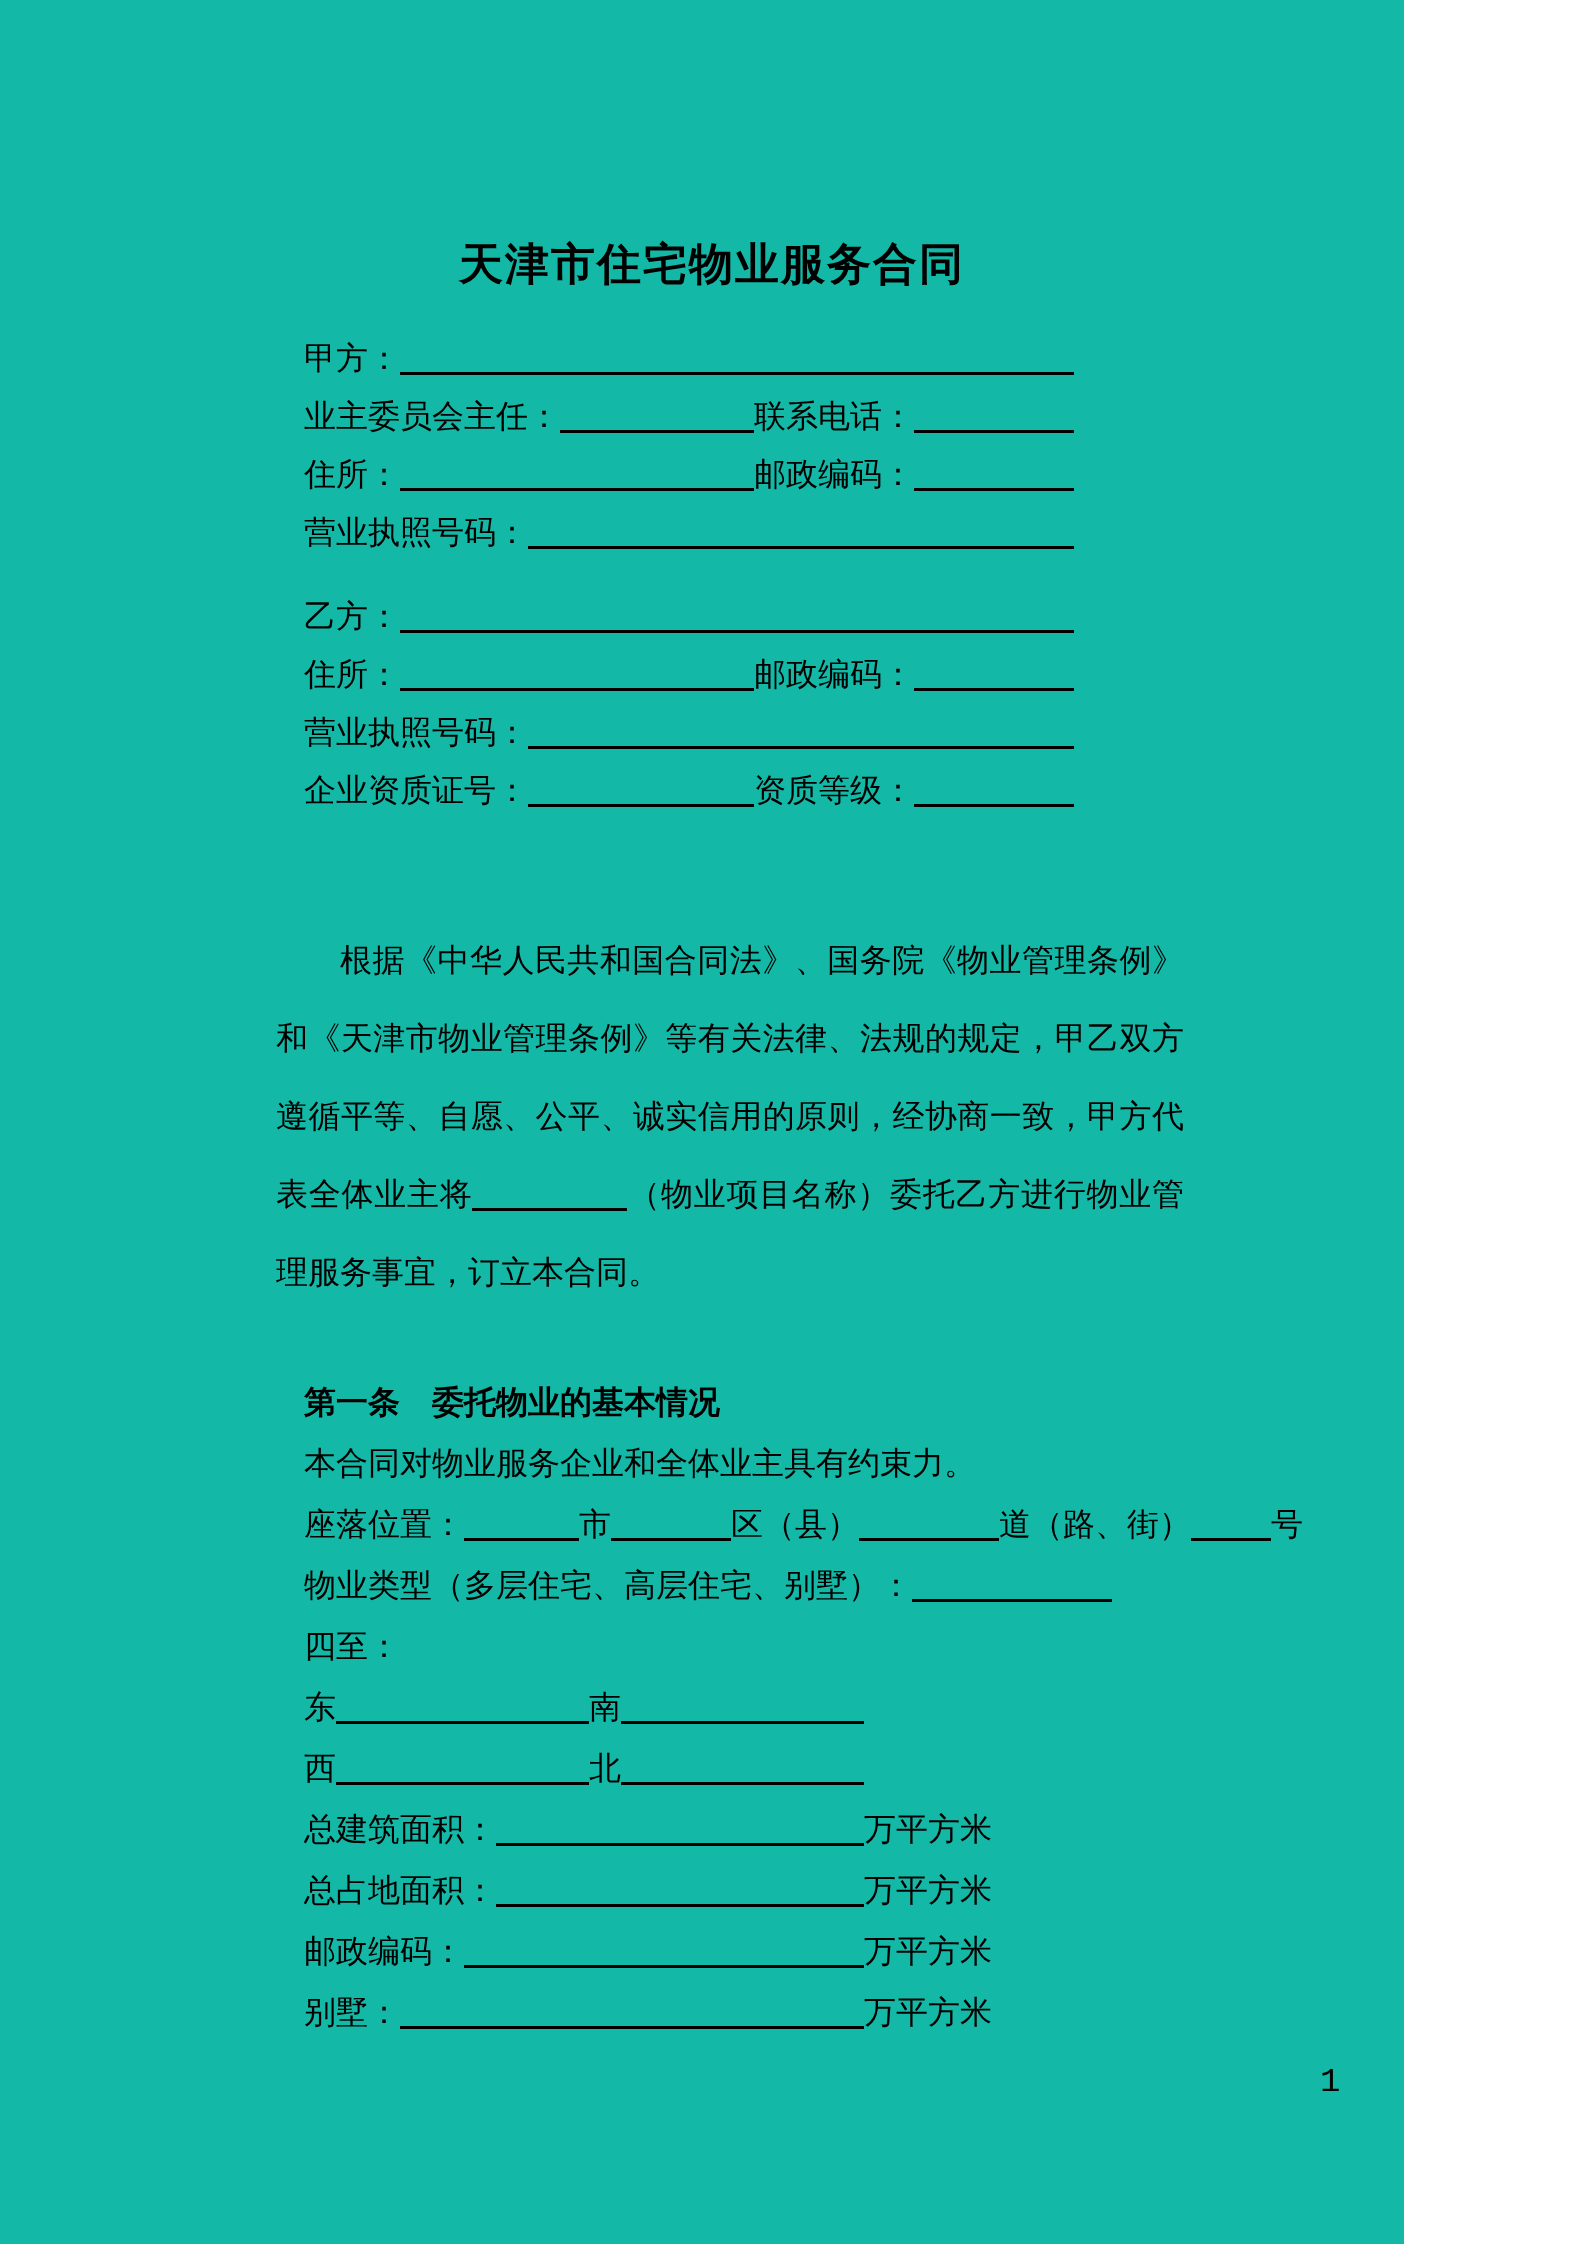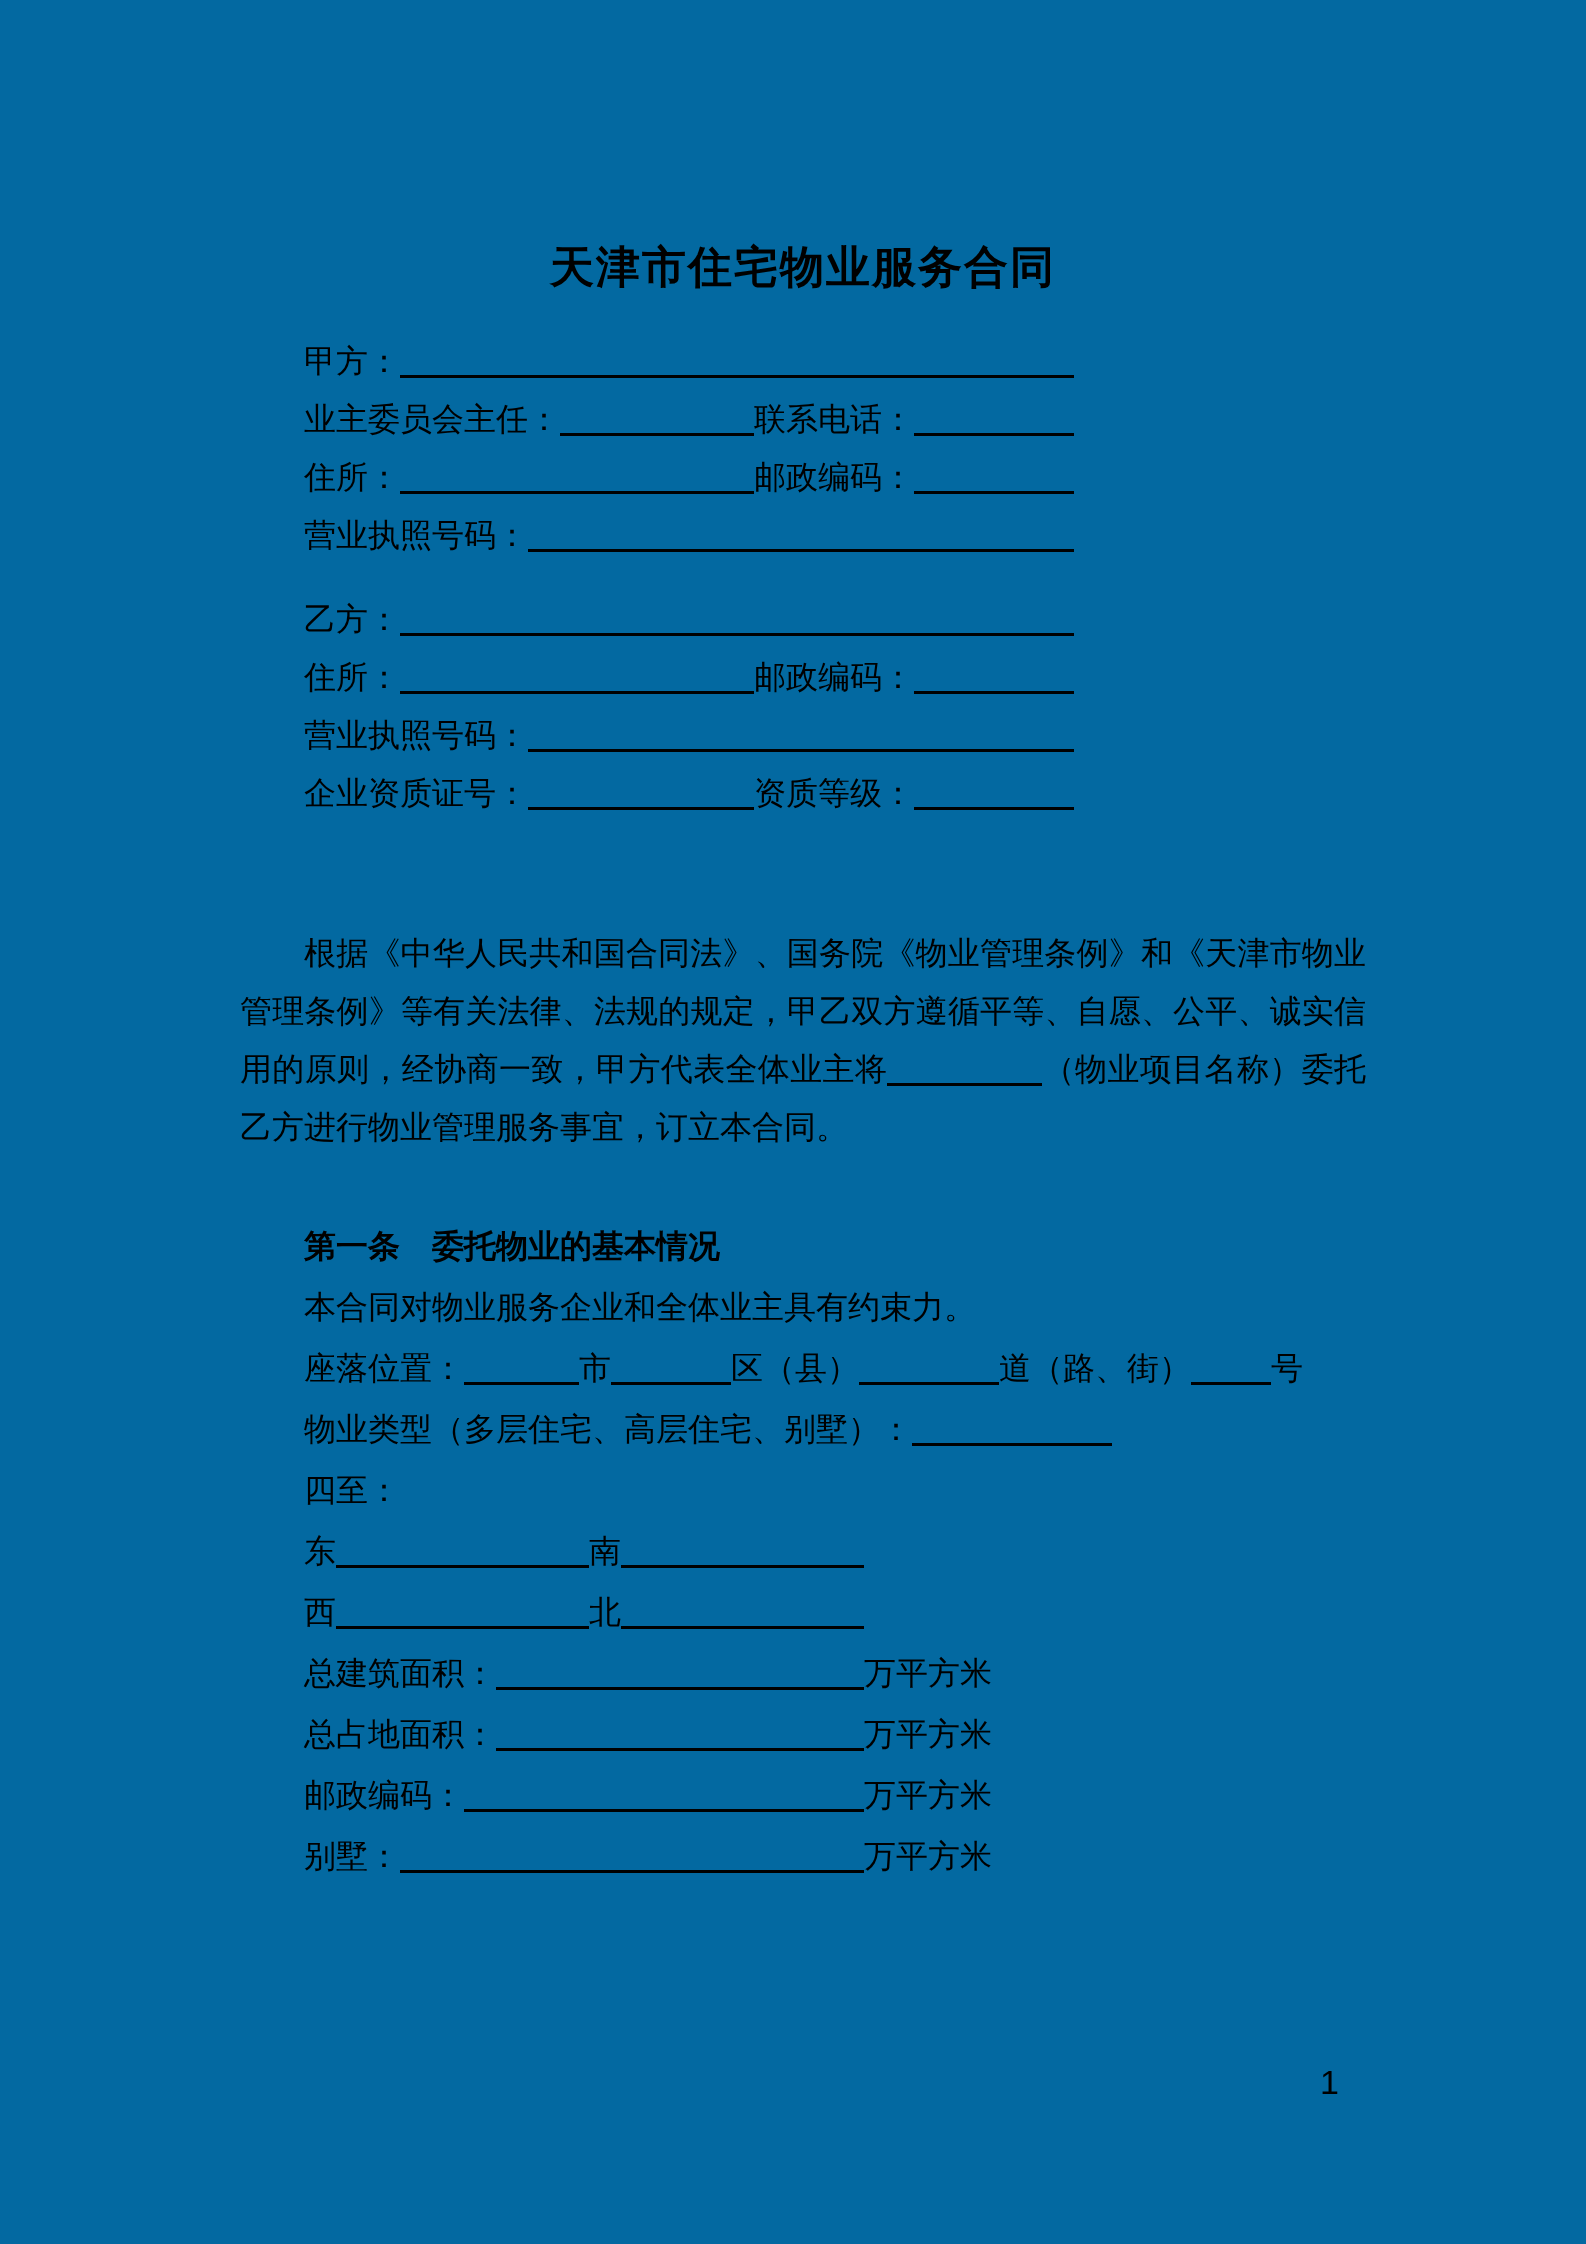--- a/index.html
+++ b/index.html
@@ -1,23 +1,23 @@
 <!DOCTYPE html>
 <html><head>
 <meta charset="utf-8">
 <style>
   * { margin:0; padding:0; box-sizing:border-box; }
   html, body { background:#ffffff; }
   .page {
     position:relative;
-    width:1586px;
+    width:1404px;
     height:2244px;
-    background:#0369a1;
+    background:#14b8a6;
     color:#000000;
-    font-family:Liberation Sans, sans-serif;
+    font-family:Liberation Mono, monospace;
     font-size:32px;
     overflow:hidden;
   }
   .content { padding:245px 220px 0 240px; }
   .doc-title {
     text-align:center;
     font-size:44px;
     line-height:44px;
     font-weight:700;
     letter-spacing:2px;
@@ -26,23 +26,24 @@
   .rows-a { margin-top:43px; }
   .rows-b { margin-top:26px; }
   .frow {
     line-height:58px;
     height:58px;
     text-indent:64px;
     white-space:nowrap;
   }
   .para {
     margin-top:102px;
-    line-height:58px;
+    line-height:78px;
     text-align:justify;
     text-indent:64px;
+    margin-left:36px;
   }
   .sec1 { margin-top:60px; }
   .sec1 .frow { line-height:61px; height:61px; }
   .blank {
     display:inline-block;
     height:12px;
     border-bottom:3px solid #000000;
     vertical-align:-6px;
     text-indent:0;
   }

